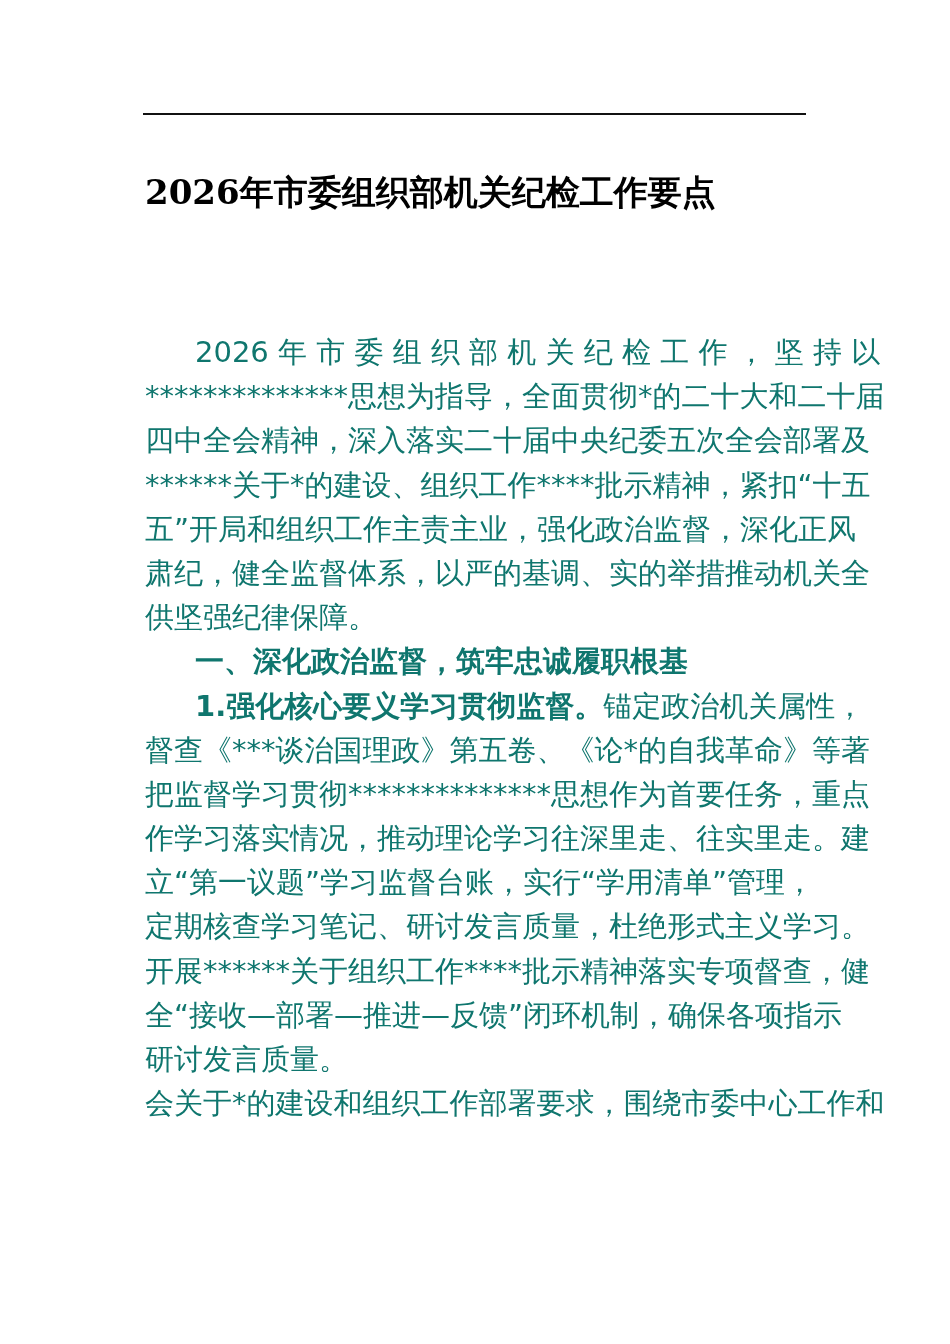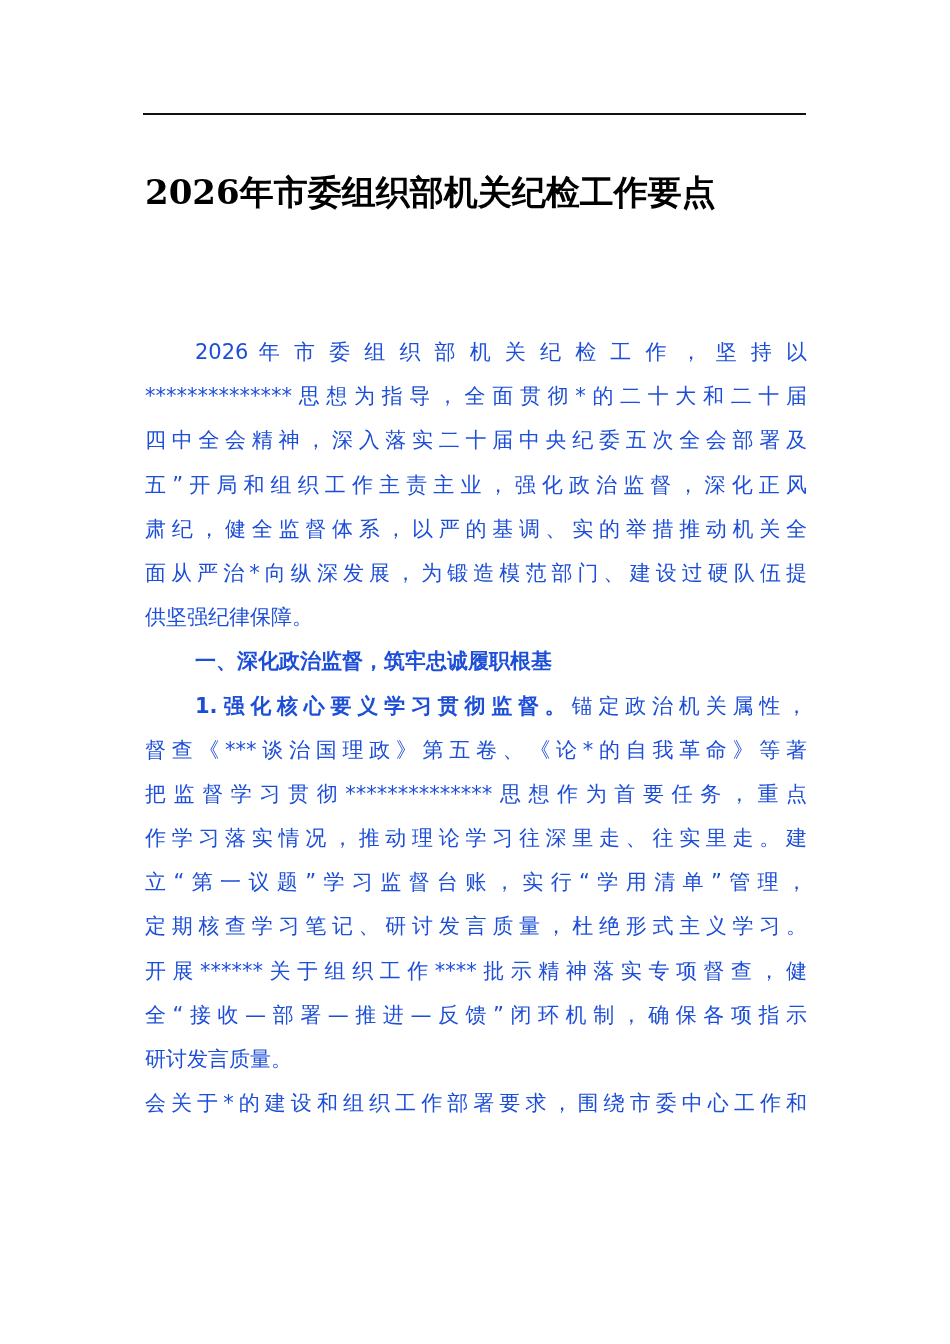--- a/index.html
+++ b/index.html
@@ -7,42 +7,42 @@
   .page { position: absolute; left: 0; top: 0; width: 950px; height: 1344px; background: #fff; }
   .header-rule { position: absolute; left: 143px; top: 113px; width: 663px; height: 2px; background: #111; }
   .title {
     position: absolute; left: 145px; top: 170px; width: 660px; text-align: left;
     font-family: "DejaVu Serif", "Liberation Serif", serif; font-weight: bold;
     font-size: 34px; color: #000; letter-spacing: 0px; white-space: nowrap;
   }
   .body { position: absolute; left: 145px; top: 330px; width: 662px; }
   .line {
     height: 44.2px; line-height: 44.2px; font-family: "DejaVu Sans", "Liberation Sans", sans-serif;
-    font-size: 21px; color: #1d4ed8; white-space: nowrap; text-align: justify; text-align-last: justify;
+    font-size: 29px; color: #0f766e; white-space: nowrap; text-align: justify; text-align-last: justify;
     font-weight: normal;
   }
   .line.last { text-align-last: left; }
   .indent { padding-left: 50px; }
   .heading { font-weight: bold; text-align-last: left; }
   .bold { font-weight: bold; margin-top: 39px; }
 </style>
 </head>
 <body>
 
 <div class="page">
   <div class="header-rule"></div>
   <div class="title">2026年市委组织部机关纪检工作要点</div>
 
   <div class="body">
     <div class="line indent">2026 年 市 委 组 织 部 机 关 纪 检 工 作 ， 坚 持 以</div>
     <div class="line">**************思想为指导，全面贯彻*的二十大和二十届</div>
     <div class="line">四中全会精神，深入落实二十届中央纪委五次全会部署及</div>
+    <div class="line">******关于*的建设、组织工作****批示精神，紧扣“十五</div>
     <div class="line">五”开局和组织工作主责主业，强化政治监督，深化正风</div>
     <div class="line">肃纪，健全监督体系，以严的基调、实的举措推动机关全</div>
-    <div class="line">面从严治*向纵深发展，为锻造模范部门、建设过硬队伍提</div>
     <div class="line last">供坚强纪律保障。</div>
 
     <div class="line indent heading">一、深化政治监督，筑牢忠诚履职根基</div>
 
     <div class="line indent"><span class="bold">1.强化核心要义学习贯彻监督。</span><span>锚定政治机关属性，</span></div>
     <div class="line">督查《***谈治国理政》第五卷、《论*的自我革命》等著</div>
     <div class="line">把监督学习贯彻**************思想作为首要任务，重点</div>
     <div class="line">作学习落实情况，推动理论学习往深里走、往实里走。建</div>
     <div class="line">立“第一议题”学习监督台账，实行“学用清单”管理，</div>
     <div class="line">定期核查学习笔记、研讨发言质量，杜绝形式主义学习。</div>

